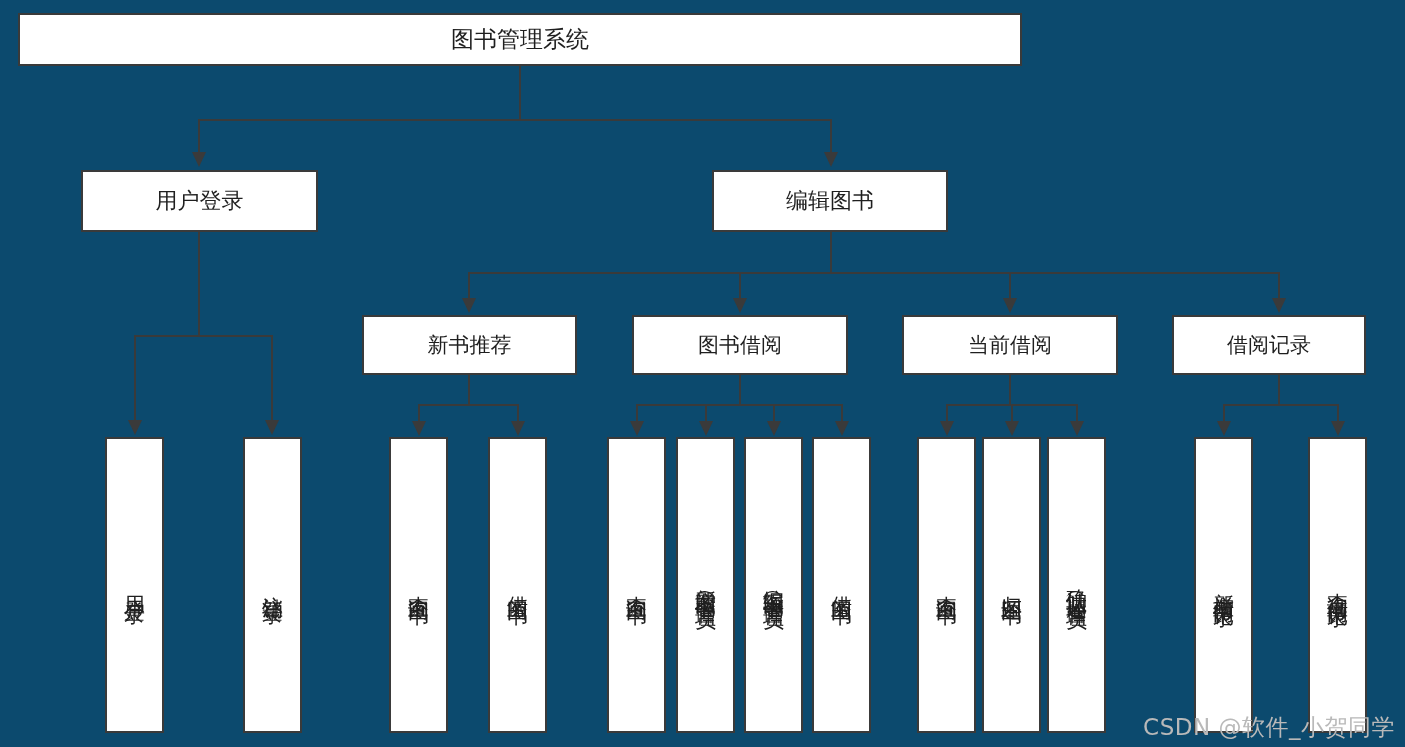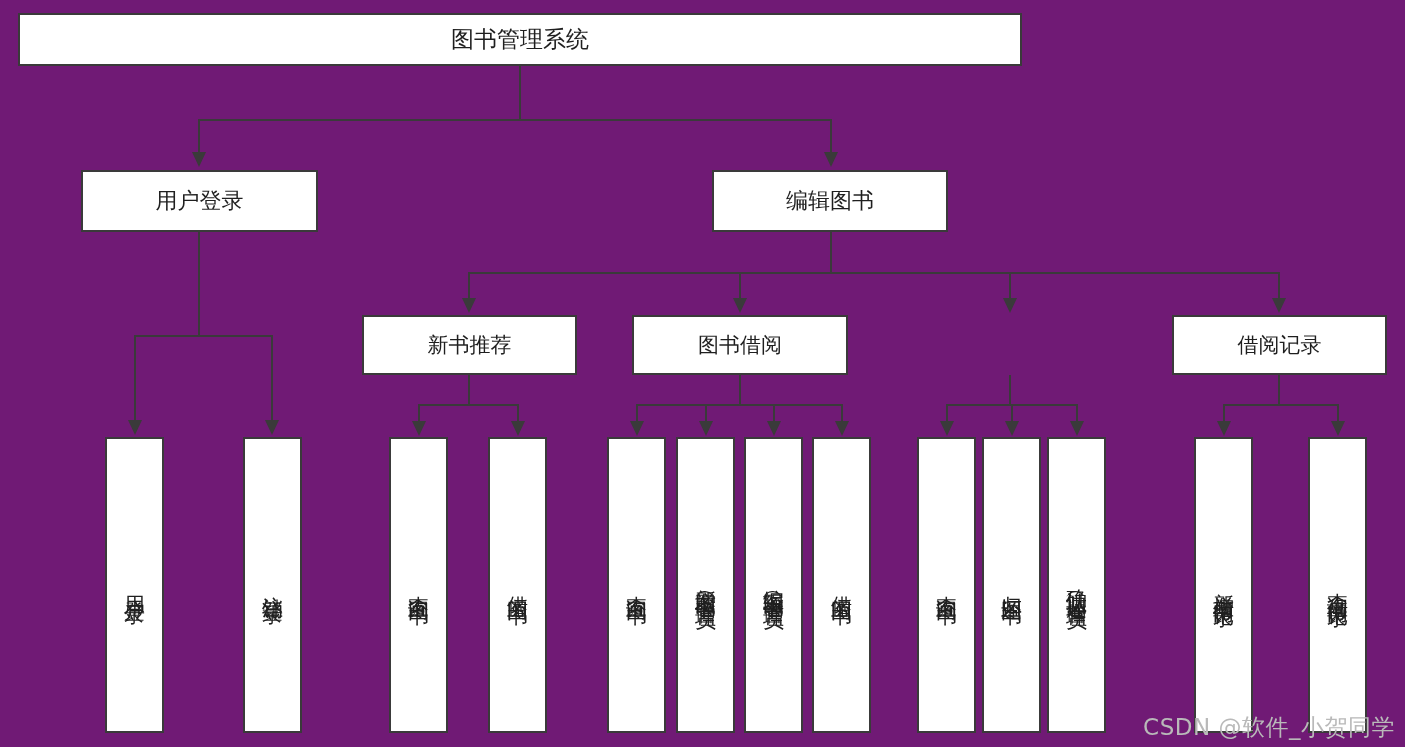--- a/index.html
+++ b/index.html
@@ -8,21 +8,21 @@
     padding: 0;
     background: #ffffff;
   }
   body {
     font-family: "DejaVu Sans", "Liberation Sans", sans-serif;
   }
   #diagram-root {
     position: relative;
     width: 1405px;
     height: 747px;
-    background: #701a75;
+    background: #0c4a6e;
     overflow: hidden;
     text-decoration: underline;
   }
   
   .node {
     position: absolute;
     box-sizing: border-box;
     border: 2px solid #3a3a3a;
     background: #ffffff;
     color: #1f1f1f;
@@ -137,21 +137,24 @@
 
   <div class="conn v" style="left:1278px; top:272px; width:2px; height:28px;"></div>
   <div class="arrow" style="left:1272px; top:298px;"></div>
 
   <div class="node level3" style="left:632px; top:315px; width:216px; height:60px;">
     <span>图书借阅</span>
   </div>
   <div class="node level3" style="left:362px; top:315px; width:215px; height:60px;">
     <span>新书推荐</span>
   </div>
-  <div class="node level3" style="left:1172px; top:315px; width:215px; height:60px;">
+  <div class="node level3" style="left:902px; top:315px; width:216px; height:60px;">
+    <span>当前借阅</span>
+  </div>
+  <div class="node level3" style="left:1172px; top:315px; width:194px; height:60px;">
     <span>借阅记录</span>
   </div>
 
   <div class="conn v" style="left:468px; top:375px; width:2px; height:29px;"></div>
   <div class="conn h" style="left:418px; top:404px; width:100px; height:2px;"></div>
   <div class="conn v" style="left:418px; top:404px; width:2px; height:20px;"></div>
   <div class="arrow" style="left:412px; top:421px;"></div>
   <div class="conn v" style="left:517px; top:404px; width:2px; height:20px;"></div>
   <div class="arrow" style="left:511px; top:421px;"></div>
 

